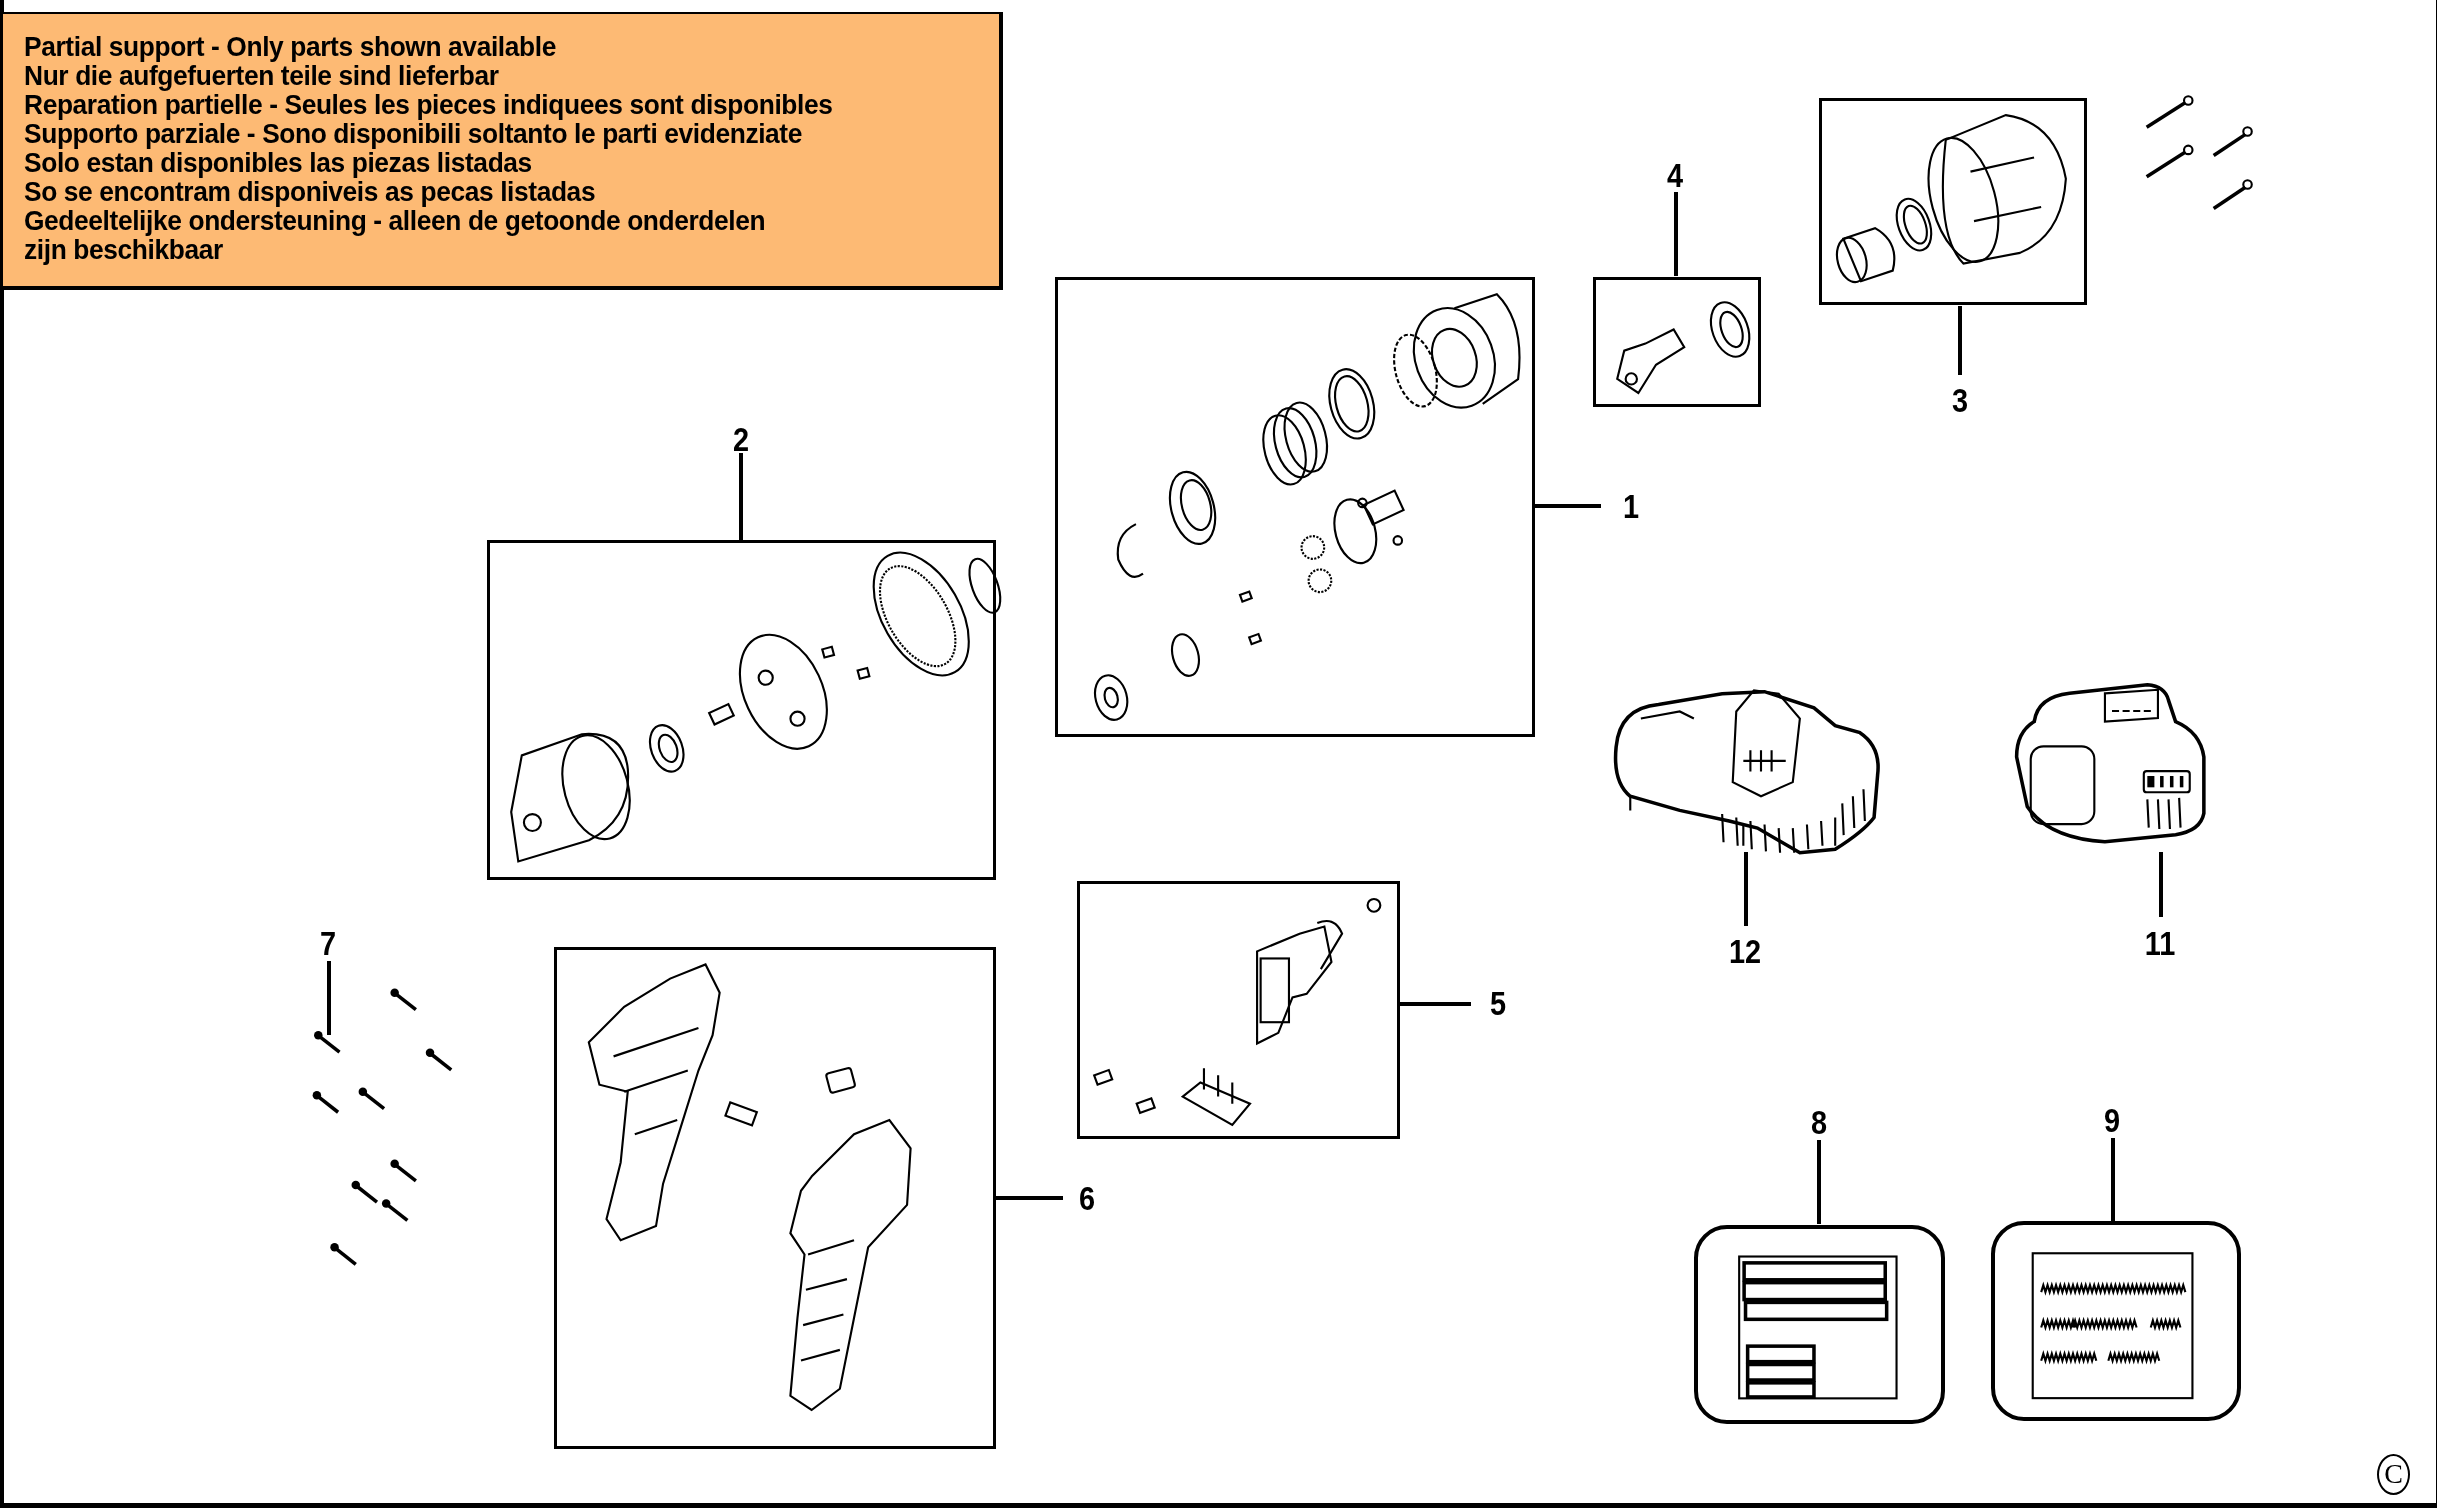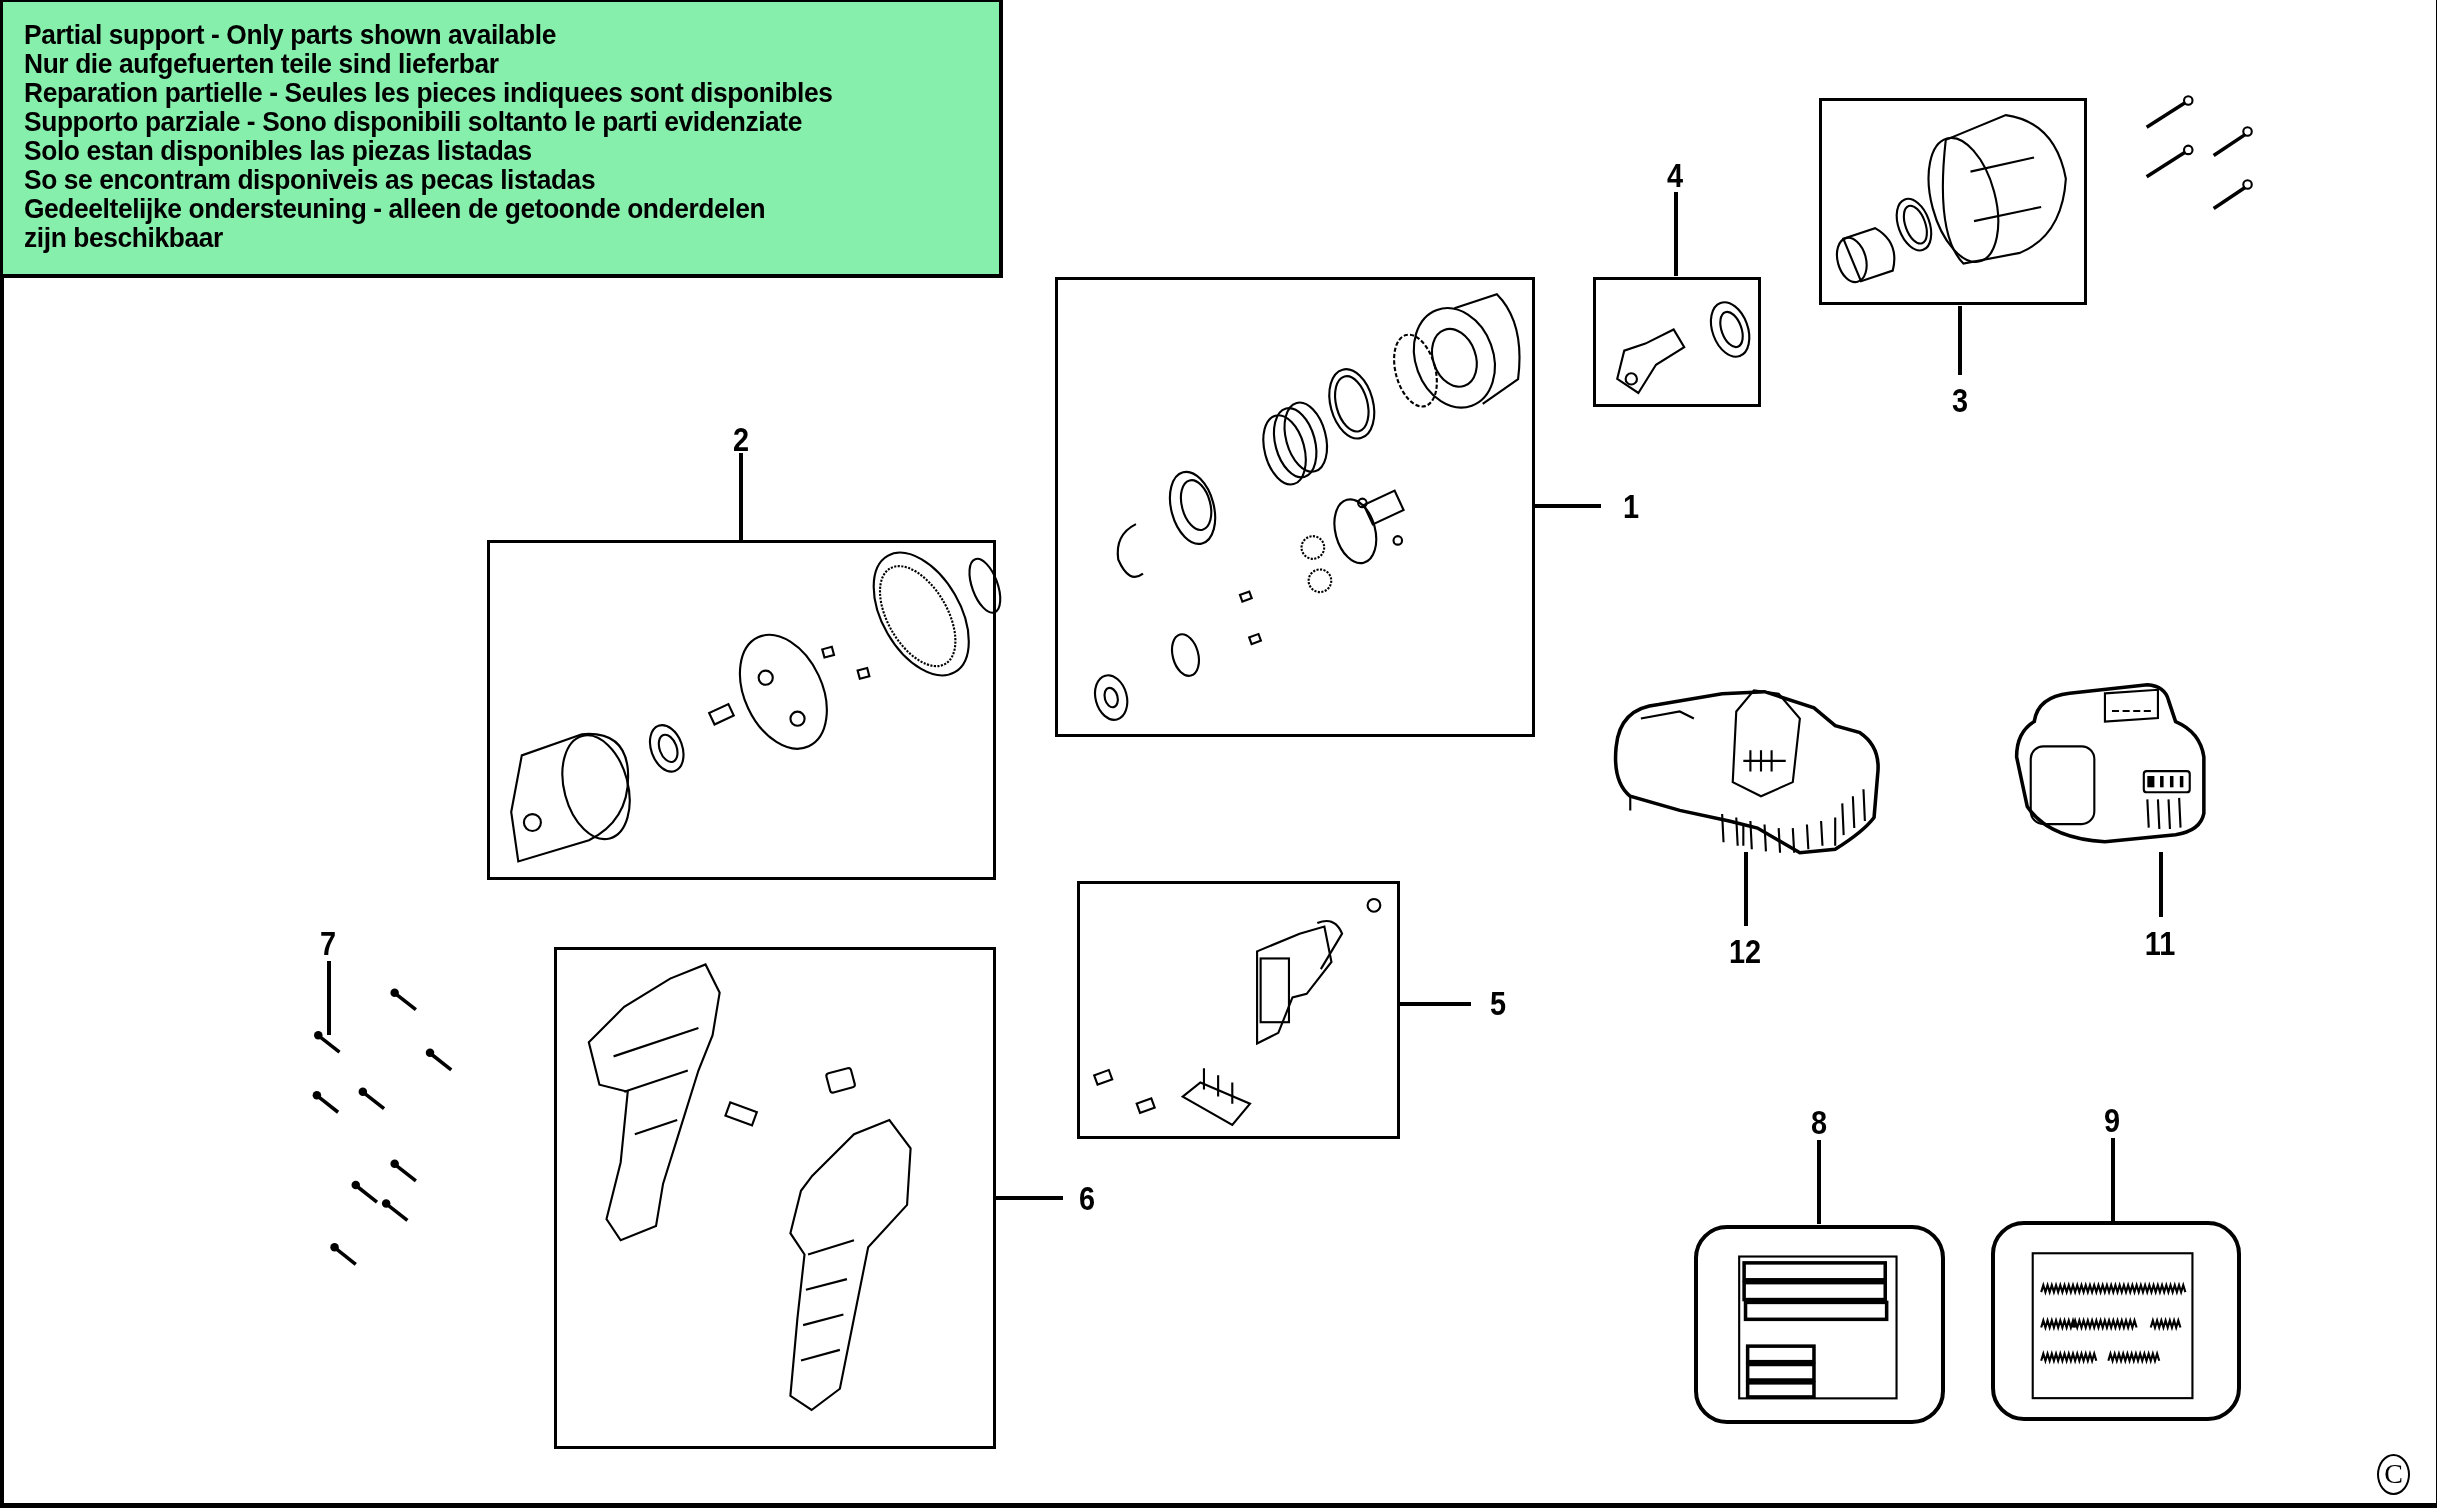--- a/index.html
+++ b/index.html
@@ -3,23 +3,23 @@
 <meta charset="utf-8">
 <style>
   html, body { margin: 0; padding: 0; background: #ffffff; }
   body { width: 2438px; height: 1508px; position: relative; overflow: hidden;
          font-family: "Liberation Sans", sans-serif; color: #000; }
   .frame-left { position: absolute; left: 0; top: 0; width: 3.5px; height: 1508px; background: #000; }
   .frame-right { position: absolute; right: 0; top: 0; width: 2.1px; height: 1508px; background: #000; }
   .frame-bottom { position: absolute; left: 0; top: 1503px; width: 2438px; height: 5.7px; background: #000; }
   .tick { position: absolute; top: 1503px; width: 2.1px; height: 5.7px; background: #000; }
 
-  .notice { position: absolute; left: 0; top: 0; width: 996px; height: 272px;
+  .notice { position: absolute; left: 0; top: 12px; width: 996px; height: 272px;
             border: 4.2px solid #000; border-top: 2.1px solid #000; border-left: 3.5px solid #000;
-            background: #86efac; box-sizing: content-box; }
+            background: #fdba74; box-sizing: content-box; }
   .notice-lines { position: absolute; left: 21px; top: 18.4px; margin: 0; padding: 0; list-style: none; }
   .notice-lines li { font-weight: bold; font-size: 28px; line-height: 29px; letter-spacing: -0.4px;
                      transform: scaleX(0.94); transform-origin: left center; white-space: nowrap; }
 
   .part-box { position: absolute; border: 3.5px solid #000; box-sizing: border-box; background: #fff; }
   .part-box.round { border-radius: 33px; border-width: 4.2px; }
   .label { position: absolute; font-weight: bold; font-size: 34px; line-height: 34px;
            transform: translate(-50%, -50%) scaleX(0.85); white-space: nowrap; }
   .leader { position: absolute; background: #000; }
   .leader.v { width: 3.5px; }

